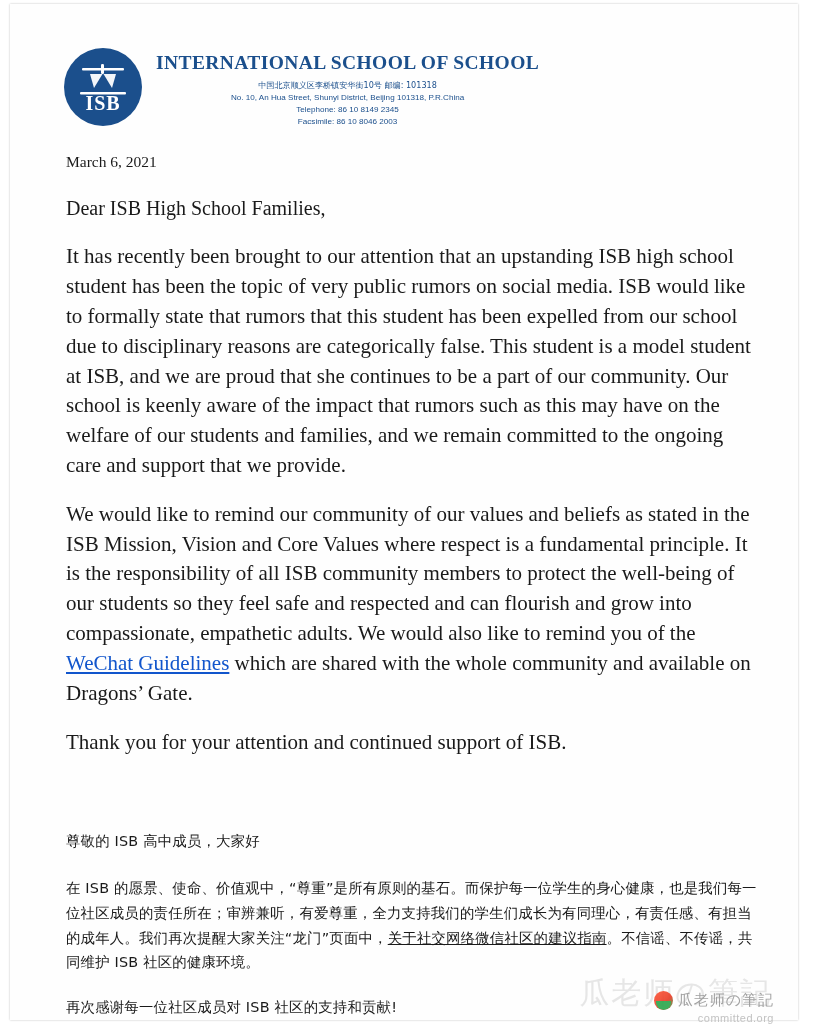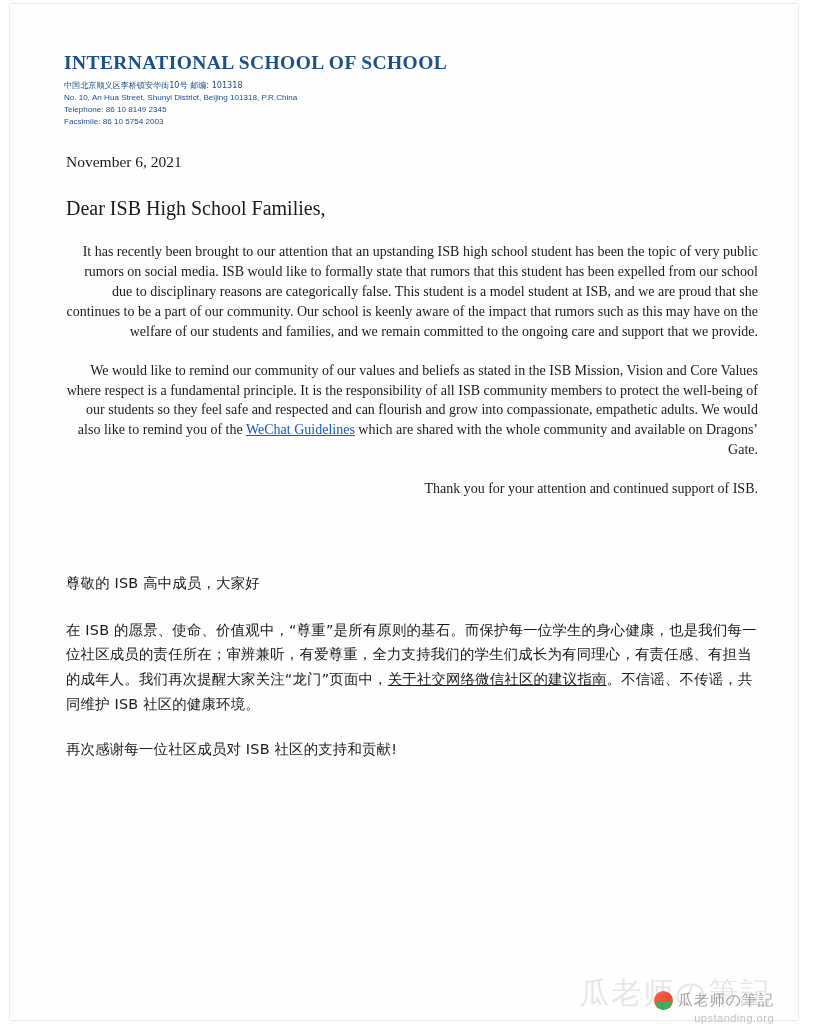--- a/index.html
+++ b/index.html
@@ -84,20 +84,21 @@
     color: #1b4f8c;
     line-height: 1.2;
     margin-top: 1px;
   }
   .address-block {
     margin-top: 6px;
     font-family: "Liberation Sans", sans-serif;
     font-size: 8.1px;
     line-height: 1.45;
     color: #1b4f8c;
+    text-align: center;
   }
   .address-block .cn {
     font-family: "DejaVu Sans", sans-serif;
     font-size: 8.1px;
   }
   .website {
     margin-top: 3px;
     font-family: "Liberation Sans", sans-serif;
     font-size: 9.6px;
     font-weight: bold;
@@ -110,25 +111,25 @@
     font-size: 15.5px;
     color: #1a1a1a;
     margin: 0 0 26px 8px;
   }
   .salutation {
     font-size: 20px;
     color: #1a1a1a;
     margin: 0 0 22px 8px;
   }
   p.en {
-    font-size: 14px;
+    font-size: 21px;
     line-height: 1.42;
     color: #1a1a1a;
     margin: 0 0 19px 8px;
-    text-align: right;
+    text-align: left;
   }
   a.inline-link {
     color: #1155cc;
   }
 
   
   .cn-section {
     margin-top: 72px;
   }
   p.cn {
@@ -200,32 +201,45 @@
   }
 </style>
 </head>
 <body>
 
 <div class="page">
   <div class="sheet">
     <div class="content">
 
       <div class="letterhead">
+        <div class="logo-wrap">
+          <div class="logo-circle"></div>
+          <svg class="logo-mark" viewBox="0 0 78 78">
+            <g fill="#ffffff">
+              <rect x="18" y="20" width="42" height="2.6" rx="1"></rect>
+              <rect x="37" y="16" width="3" height="10" rx="1.2"></rect>
+              <path d="M26 26 L38.5 26 L30 40 Z" opacity="0.95"></path>
+              <path d="M39.5 26 L52 26 L48 40 Z" opacity="0.95"></path>
+              <rect x="16" y="44" width="46" height="2.4" rx="1"></rect>
+              <text x="39" y="62" font-family="Liberation Serif, serif" font-size="20" font-weight="bold" text-anchor="middle" fill="#ffffff" letter-spacing="1">ISB</text>
+            </g>
+          </svg>
+        </div>
         <div class="letterhead-text">
           <div class="school-name-en">INTERNATIONAL SCHOOL OF SCHOOL</div>
           <div class="address-block">
             <div class="cn">中国北京顺义区李桥镇安华街10号 邮编: 101318</div>
             <div>No. 10, An Hua Street, Shunyi District, Beijing 101318, P.R.China</div>
             <div>Telephone: 86 10 8149 2345</div>
-            <div>Facsimile: 86 10 5754 2003</div>
+            <div>Facsimile: 86 10 8046 2003</div>
           </div>
         </div>
       </div>
 
-      <div class="doc-date">November 6, 2021</div>
+      <div class="doc-date">March 6, 2021</div>
       <div class="salutation">Dear ISB High School Families,</div>
 
       <p class="en">It has recently been brought to our attention that an upstanding ISB high school student has been the topic of very public rumors on social media.  ISB would like to formally state that rumors that this student has been expelled from our school due to disciplinary reasons are categorically false.  This student is a model student at ISB, and we are proud that she continues to be a part of our community. Our school is keenly aware of the impact that rumors such as this may have on the welfare of our students and families, and we remain committed to the ongoing care and support that we provide.</p>
 
       <p class="en"><span>We would like to remind our community of our values and beliefs as stated in the ISB Mission, Vision and Core Values where respect is a fundamental principle. It is the responsibility of all ISB community members to protect the well-being of our students so they feel safe and respected and can flourish and grow into compassionate, empathetic adults. We would also like to remind you of the </span><a class="inline-link" href="#">WeChat Guidelines</a><span> which are shared with the whole community and available on Dragons’ Gate.</span></p>
 
       <p class="en">Thank you for your attention and continued support of ISB.</p>
 
       <div class="cn-section">
         <p class="cn cn-greeting">尊敬的 ISB 高中成员，大家好</p>
@@ -233,15 +247,15 @@
         <p class="cn">再次感谢每一位社区成员对 ISB 社区的支持和贡献!</p>
       </div>
 
     </div>
 
     <div class="wm-ghost">瓜老师の筆記</div>
     <div class="watermark">
       <div class="wm-badge"></div>
       <div class="wm-text">瓜老师の筆記</div>
     </div>
-    <div class="wm-sub">upstanding.org</div>
+    <div class="wm-sub">committed.org</div>
   </div>
 </div>
 
 </body></html>

